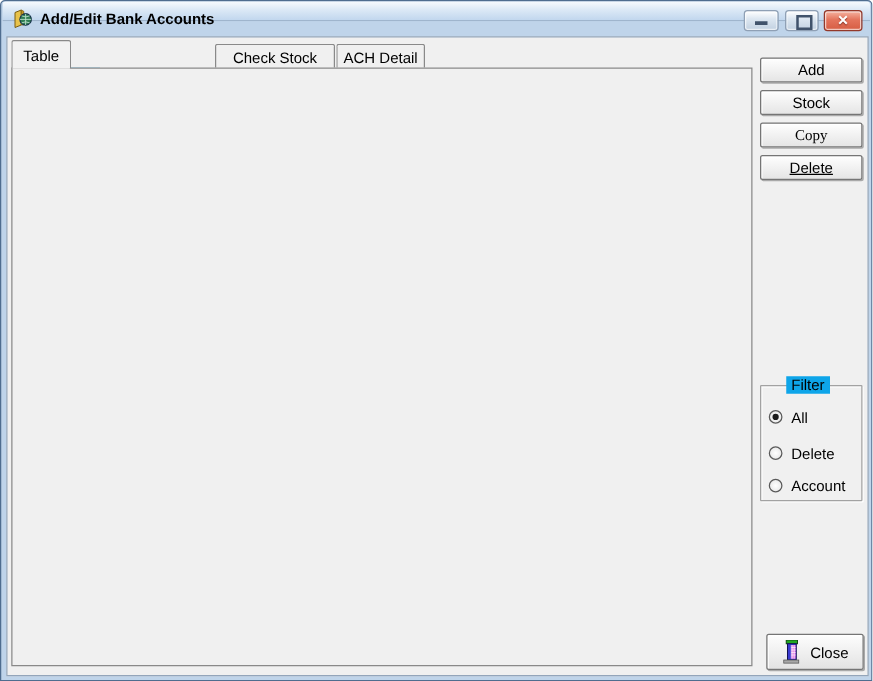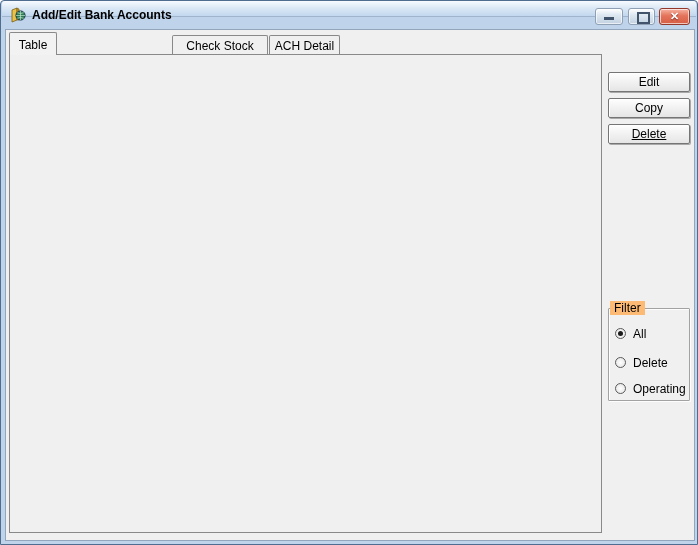--- a/index.html
+++ b/index.html
@@ -31,21 +31,21 @@
     border:1px solid #93a5ba;}
   
   .tab{position:absolute;top:34px;height:20px;background:#f0f0f0;border:1px solid #898989;
     border-bottom:none;border-radius:2px 2px 0 0;text-align:center;padding-top:3px;z-index:1;cursor:default;}
   .tab.active{top:31px;height:23px;z-index:3;background:#f2f2f2;padding-top:5px;}
   .tabpage{position:absolute;left:8px;top:53px;width:593px;height:479px;background:#f0f0f0;
     border:1px solid #898989;z-index:2;}
   
   .groupbox{position:absolute;border:1px solid #a2a2a2;border-radius:1px;
     box-shadow:inset 1px 1px 0 #fdfdfd,1px 1px 0 #fdfdfd;}
-  .grouplabel{position:absolute;top:-8px;left:1px;background:#fdba74;padding:0 4px;
+  .grouplabel{position:absolute;top:-8px;left:20px;background:#0ea5e9;padding:0 4px;
     color:var(--label-blue,#2222cc);line-height:14px;}
   .grouplabel.black{color:#000;}
   
   .combo{position:absolute;left:8px;top:10px;width:110px;height:23px;
     background:linear-gradient(#ffffff,#eceaea);border:1px solid #6e6e6e;
     box-shadow:1px 1px 0 #e9e9e9;padding:3px 20px 0 7px;cursor:default;}
   .combo-arrow{position:absolute;right:7px;top:9px;width:0;height:0;
     border-left:4px solid transparent;border-right:4px solid transparent;border-top:5px solid #222;}
   .searchbox{position:absolute;left:124px;top:10px;width:190px;height:23px;background:#fff;
     border:1px solid #6e6e6e;box-shadow:inset 1px 1px 1px #d7d7d7;padding:0 5px;
@@ -179,34 +179,45 @@
     </div>
   </div>
 
   <div class="statuspanel sp-left">
     <span>Filter : OFF</span>
   </div>
   <div class="statuspanel sp-right">
     <span>tacBankAccounts table</span>
   </div>
 
-  <div class="pushbtn" style="top:71px;">Edit</div>
-  <div class="pushbtn" style="top:97px;">Copy</div>
+  <div class="pushbtn" style="top:45px;">Add</div>
+  <div class="pushbtn" style="top:71px;">Stock</div>
+  <div class="pushbtn" style="top:97px;font-family:Liberation Serif, serif;">Copy</div>
   <div class="pushbtn" style="top:123px;text-decoration:underline;">Delete</div>
 
   <div class="groupbox" style="left:607px;top:307px;width:82px;height:93px;background:#f0f0f0;">
     <div class="grouplabel black">Filter</div>
     <div class="radio-row" style="top:18px;">
       <span class="radio-circle checked"></span>
       <span class="radio-label">All</span>
     </div>
     <div class="radio-row" style="top:47px;">
       <span class="radio-circle"></span>
       <span class="radio-label">Delete</span>
     </div>
     <div class="radio-row" style="top:73px;">
       <span class="radio-circle"></span>
-      <span class="radio-label">Operating</span>
-    </div>
-  </div>
-
+      <span class="radio-label">Account</span>
+    </div>
+  </div>
+
+  <div class="closebtn">
+    <svg width="17" height="20" viewBox="0 0 17 20">
+      <rect x="4" y="0" width="9" height="3" fill="#22a822" stroke="#104a10" stroke-width="0.8"></rect>
+      <rect x="5" y="3" width="7" height="13" fill="#3a3ad0" stroke="#101050" stroke-width="0.8"></rect>
+      <rect x="8" y="4" width="3.5" height="11" fill="#e06ae0"></rect>
+      <path d="M8 4 v11 M9.2 4 v11 M10.4 4 v11 M8 6 h3.5 M8 8 h3.5 M8 10 h3.5 M8 12 h3.5" stroke="#ffffff" stroke-width="0.5"></path>
+      <rect x="2" y="16" width="12" height="2.5" fill="#a8a8a8" stroke="#555" stroke-width="0.6"></rect>
+    </svg>
+    <span>Close</span>
+  </div>
 
 </div>
 
 </body></html>

